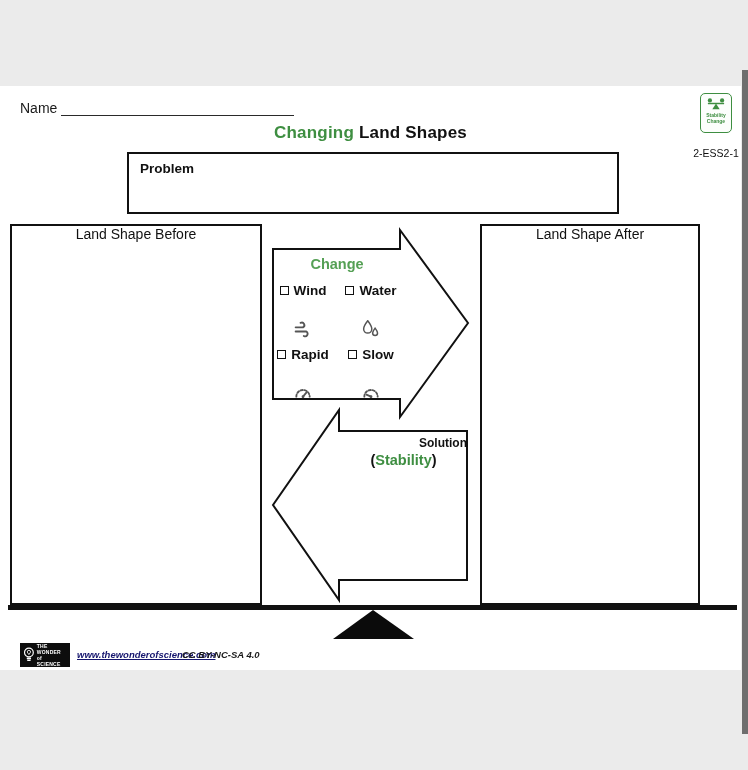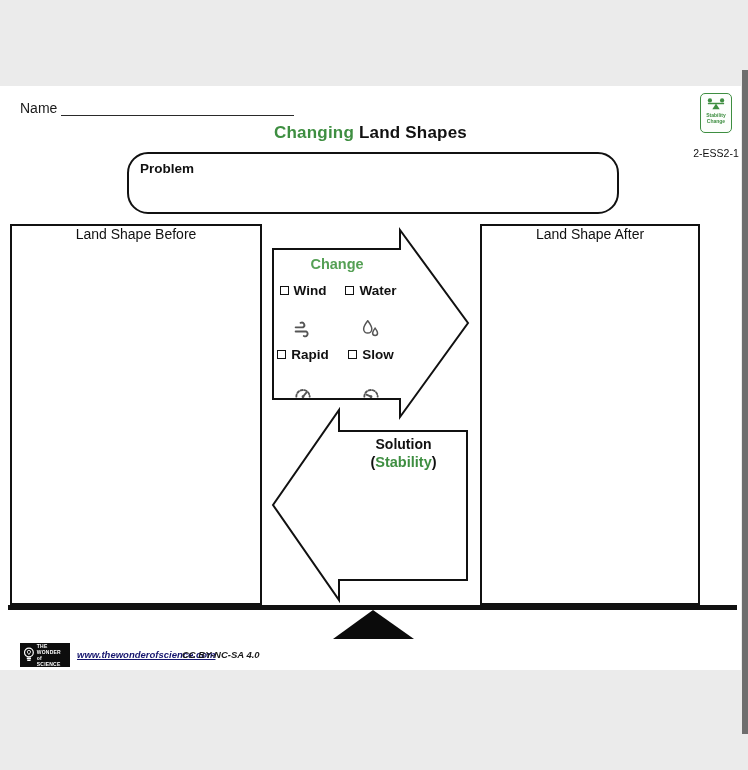--- a/index.html
+++ b/index.html
@@ -39,21 +39,21 @@
   .badge {
     position:absolute; left:700px; top:93px; width:32px; height:40px;
     border:1.5px solid var(--green-dark); border-radius:5px; background:#fcfefc;
     display:flex; flex-direction:column; align-items:center; padding-top:3px;
   }
   .badge-text { font-size:5px; font-weight:bold; color:var(--green-dark); line-height:1.25; text-align:center; margin-top:2px; }
   .standard-code { position:absolute; left:688px; top:147px; width:56px; text-align:center; font-size:10.5px; color:#111; }
 
   
   .box { position:absolute; background:#fff; border:2px solid #111; }
-  .problem-box { left:127px; top:152px; width:492px; height:62px;border-radius:21px; }
+  .problem-box { left:127px; top:152px; width:492px; height:62px; }
   .problem-label { font-size:13.5px; font-weight:bold; color:#111; padding:7px 0 0 11px; }
   .before-box { left:10px; top:224px; width:252px; height:381px; }
   .after-box  { left:480px; top:224px; width:220px; height:381px; }
   .box-label { text-align:center; font-size:14px; font-weight:normal; color:#111; }
 
   
   .arrow-svg { position:absolute; overflow:visible; }
   .arrow-shape { fill:#ffffff; stroke:#111; stroke-width:2; }
 
   .change-content {
@@ -70,21 +70,21 @@
   .checkbox {
     width:9px; height:9px; border:1.6px solid #111; background:#fff;
     display:inline-block; margin-right:5px; flex:0 0 auto;
   }
   .opt-label { font-size:13.5px; font-weight:bold; color:#111; }
   .opt-icon { margin-top:2px; }
 
   .solution-content {
     position:absolute; left:340px; top:436px; width:127px; text-align:center;
   }
-  .solution-line1 { font-size:14px; font-weight:bold; color:#111; }
+  .solution-line1 { font-size:12px; font-weight:bold; color:#111;text-align:right; }
   .solution-line2 { font-size:14.5px; font-weight:bold; color:#111; margin-top:2px; }
 
   
   .beam { position:absolute; left:8px; top:605px; width:729px; height:5px; background:#111; }
   .fulcrum {
     position:absolute; left:333px; top:610px;
     width:0; height:0;
     border-left:40px solid transparent;
     border-right:41px solid transparent;
     border-bottom:29px solid #0b0b0b;

